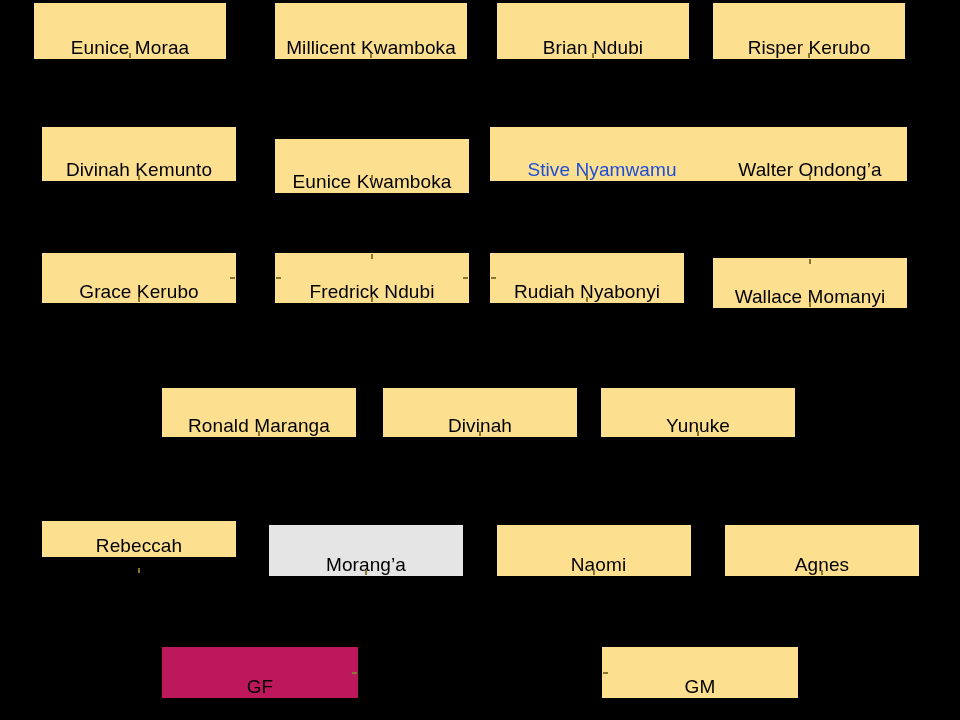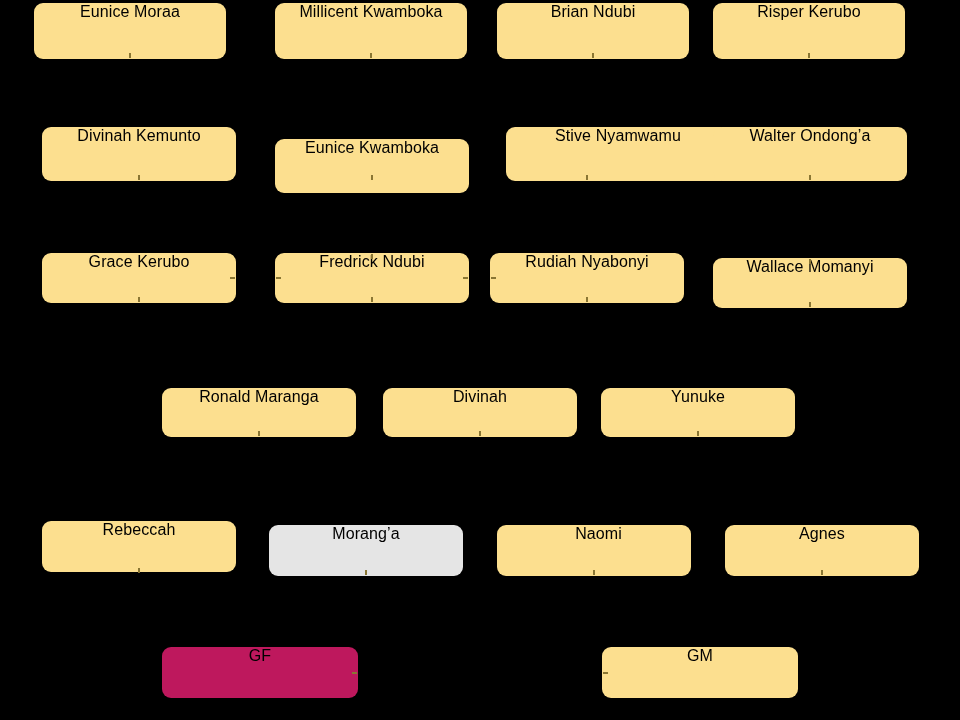--- a/index.html
+++ b/index.html
@@ -14,32 +14,31 @@
     height: 720px;
     background: #000000;
     overflow: hidden;
     font-family: "Liberation Sans", sans-serif;
   }
   .node {
     position: absolute;
     background: #FCDF8F;
     color: #000000;
     display: flex;
-    align-items: flex-start;
+    align-items: flex-end;
     justify-content: center;
     box-sizing: border-box;
-    font-size: 16px;
+    font-size: 19px;
     font-weight: 400;
     line-height: 1.1;
     letter-spacing: 0.1px;
     text-align: center;
     white-space: nowrap;
     padding: 0 6px;
     user-select: none;
-    border-radius: 9px;
   }
   .node-label {
     display: block;
     pointer-events: none;
   }
   
   .stub {
     position: absolute;
     background: #8a7633;
     pointer-events: none;
@@ -68,21 +67,21 @@
     </div>
     <div class="stub v" style="background: rgb(138, 118, 51); left: 808px; top: 53px;"></div>
     <div class="node" style="left: 42px; top: 127px; width: 194px; height: 54px; background: rgb(252, 223, 143); color: rgb(0, 0, 0);">
       <span class="node-label">Divinah Kemunto</span>
     </div>
     <div class="stub v" style="background: rgb(138, 118, 51); left: 138px; top: 175px;"></div>
     <div class="node" style="left: 275px; top: 127px; width: 194px; height: 54px; background: rgb(252, 223, 143); color: rgb(0, 0, 0); margin-top: 12px;">
       <span class="node-label">Eunice Kwamboka</span>
     </div>
     <div class="stub v" style="background: rgb(138, 118, 51); left: 371px; top: 175px;"></div>
-    <div class="node" style="left: 490px; top: 127px; width: 224px; height: 54px; background: rgb(252, 223, 143); color: #000000; margin-left: 16px;">
+    <div class="node" style="left: 490px; top: 127px; width: 224px; height: 54px; background: rgb(252, 223, 143); color: #1d4ed8;">
       <span class="node-label">Stive Nyamwamu</span>
     </div>
     <div class="stub v" style="background: rgb(138, 118, 51); left: 586px; top: 175px;"></div>
     <div class="node" style="left: 713px; top: 127px; width: 194px; height: 54px; background: rgb(252, 223, 143); color: rgb(0, 0, 0);">
       <span class="node-label">Walter Ondong’a</span>
     </div>
     <div class="stub v" style="background: rgb(138, 118, 51); left: 809px; top: 175px;"></div>
     <div class="node" style="left: 42px; top: 253px; width: 194px; height: 50px; background: rgb(252, 223, 143); color: rgb(0, 0, 0);">
       <span class="node-label">Grace Kerubo</span>
     </div>
@@ -110,21 +109,21 @@
     </div>
     <div class="stub v" style="background: rgb(138, 118, 51); left: 258px; top: 431px;"></div>
     <div class="node" style="left: 383px; top: 388px; width: 194px; height: 49px; background: rgb(252, 223, 143); color: rgb(0, 0, 0);">
       <span class="node-label">Divinah</span>
     </div>
     <div class="stub v" style="background: rgb(138, 118, 51); left: 479px; top: 431px;"></div>
     <div class="node" style="left: 601px; top: 388px; width: 194px; height: 49px; background: rgb(252, 223, 143); color: rgb(0, 0, 0);">
       <span class="node-label">Yunuke</span>
     </div>
     <div class="stub v" style="background: rgb(138, 118, 51); left: 697px; top: 431px;"></div>
-    <div class="node" style="left: 42px; top: 521px; width: 194px; height: 51px; background: rgb(252, 223, 143); color: rgb(0, 0, 0);">
+    <div class="node" style="left: 42px; top: 521px; width: 194px; height: 36px; background: rgb(252, 223, 143); color: rgb(0, 0, 0);">
       <span class="node-label">Rebeccah</span>
     </div>
     <div class="stub v" style="background: rgb(138, 118, 51); left: 138px; top: 568px;"></div>
     <div class="node" style="left: 269px; top: 525px; width: 194px; height: 51px; background: #e5e5e5; color: rgb(0, 0, 0);">
       <span class="node-label">Morang’a</span>
     </div>
     <div class="stub v" style="background: rgb(138, 118, 51); left: 365px; top: 570px;"></div>
     <div class="node" style="left: 497px; top: 525px; width: 194px; height: 51px; background: rgb(252, 223, 143); color: rgb(0, 0, 0); padding-left: 15px;">
       <span class="node-label">Naomi</span>
     </div>

